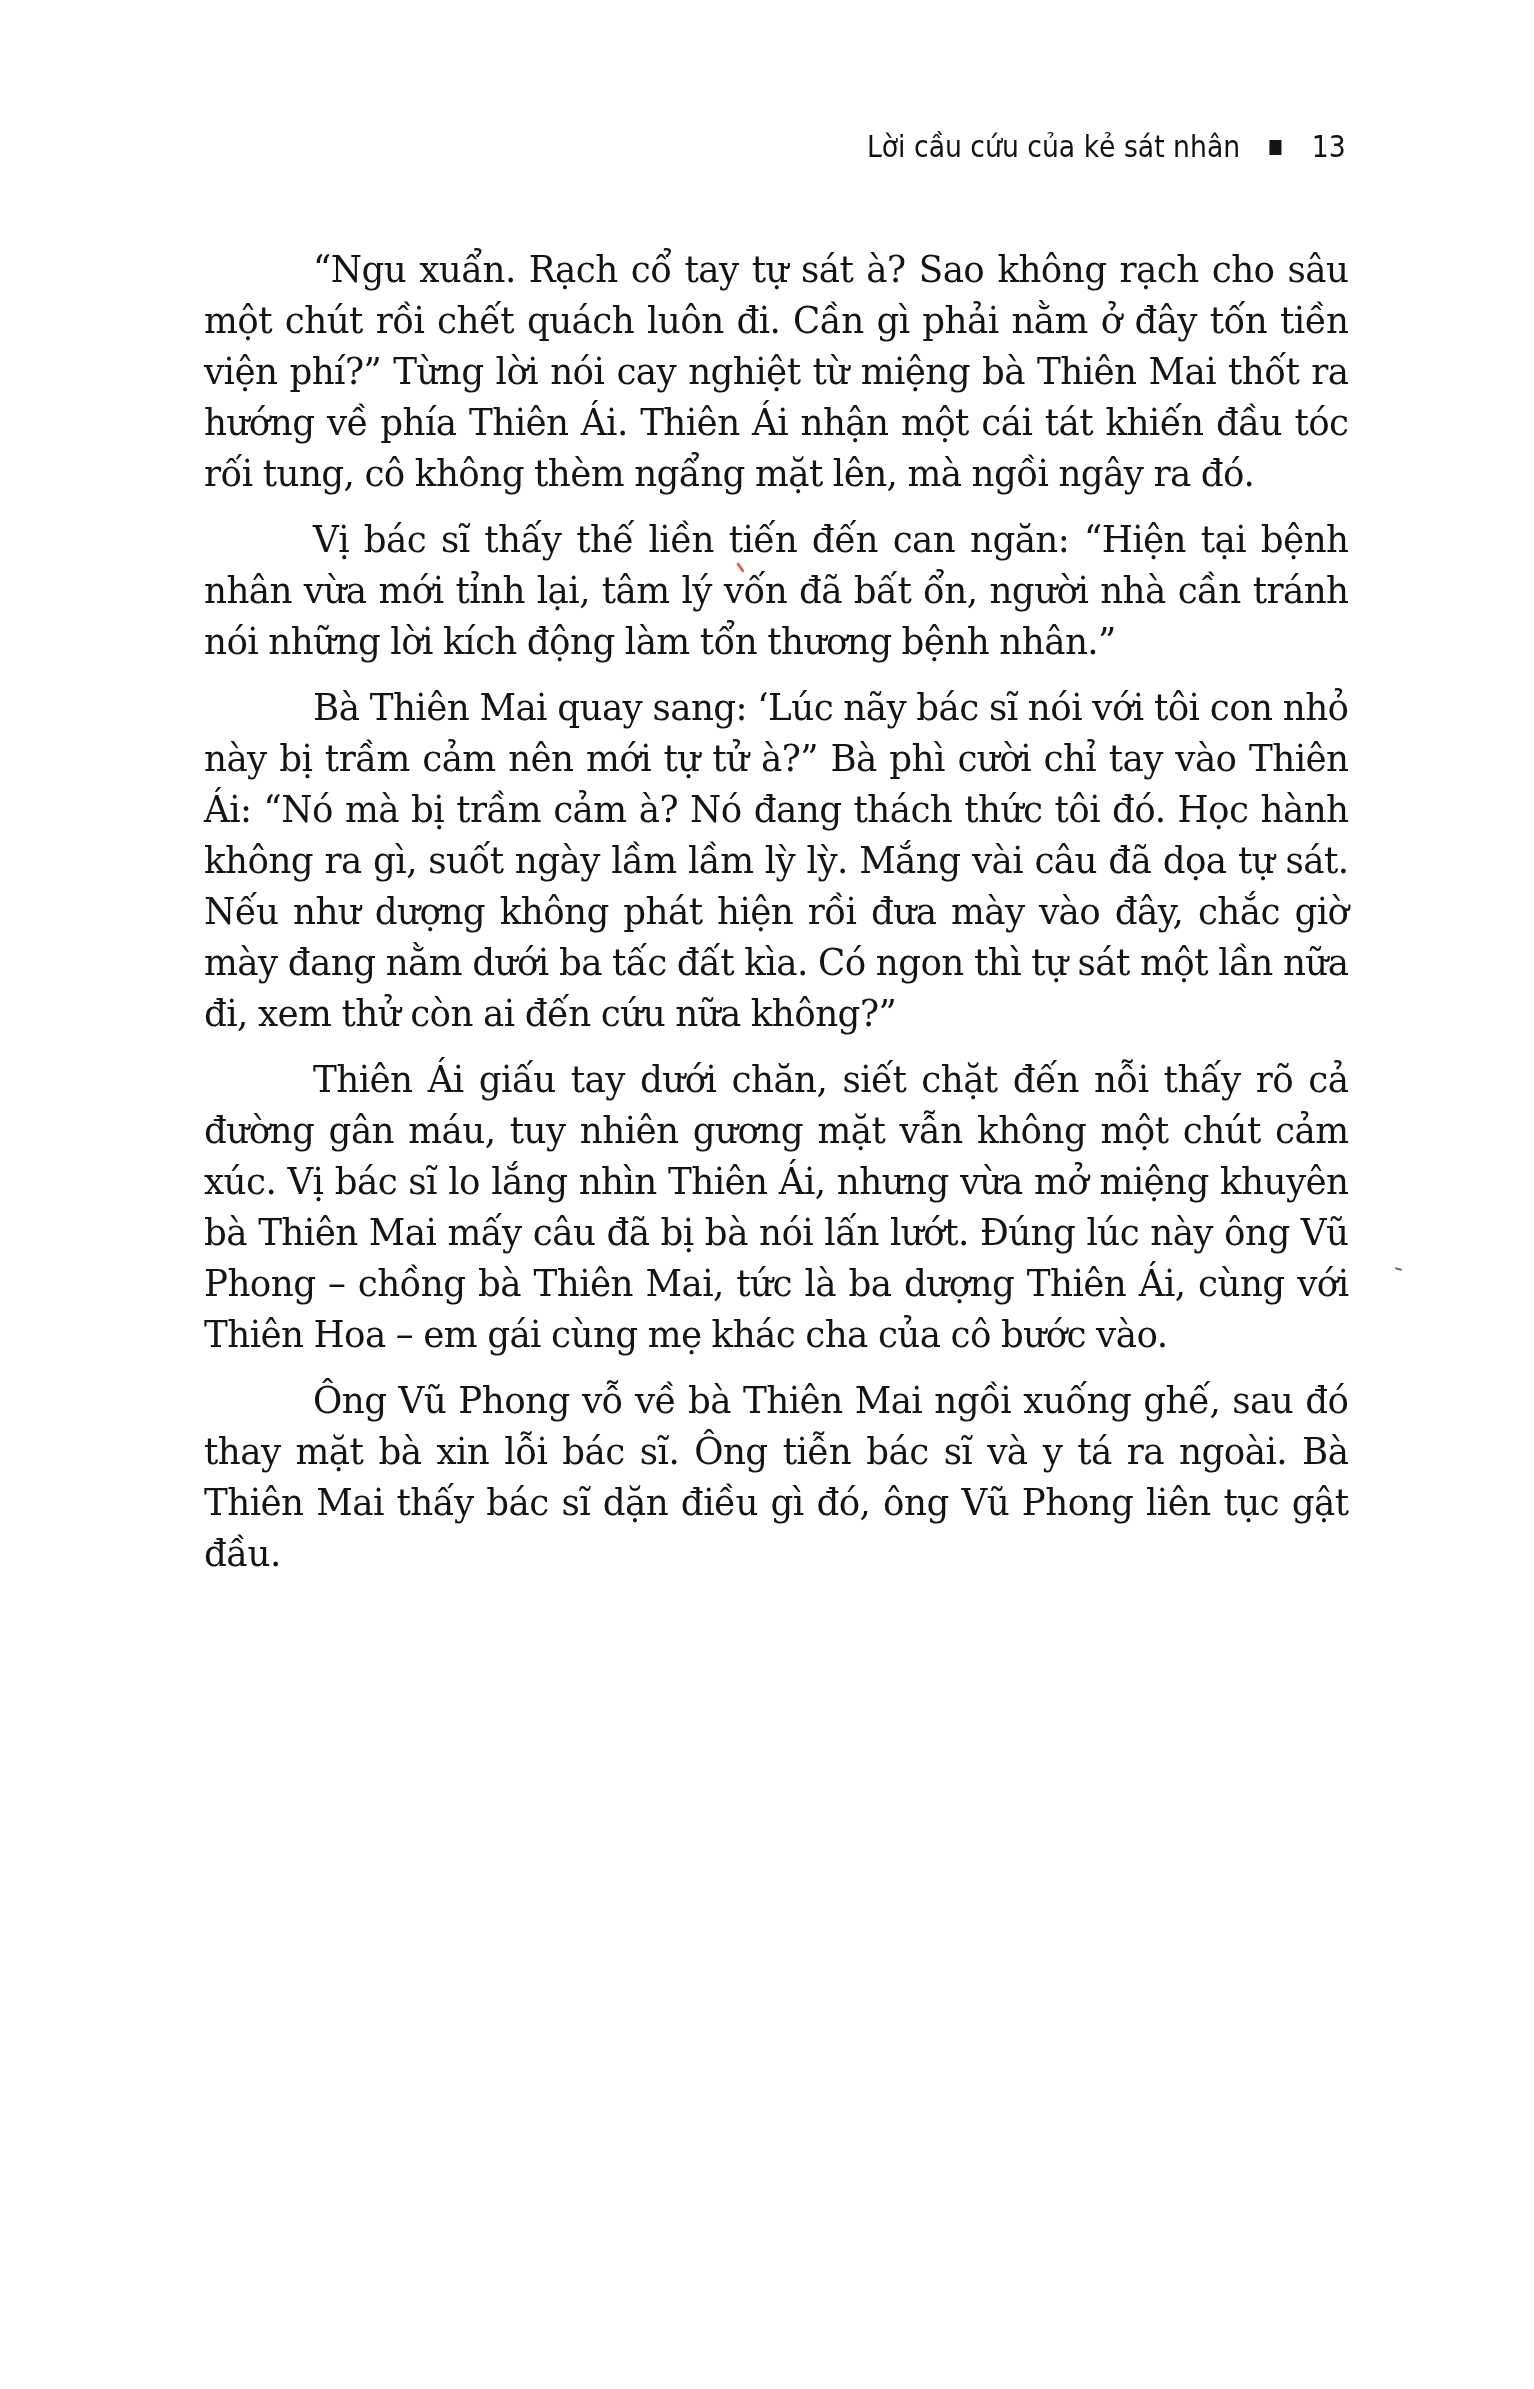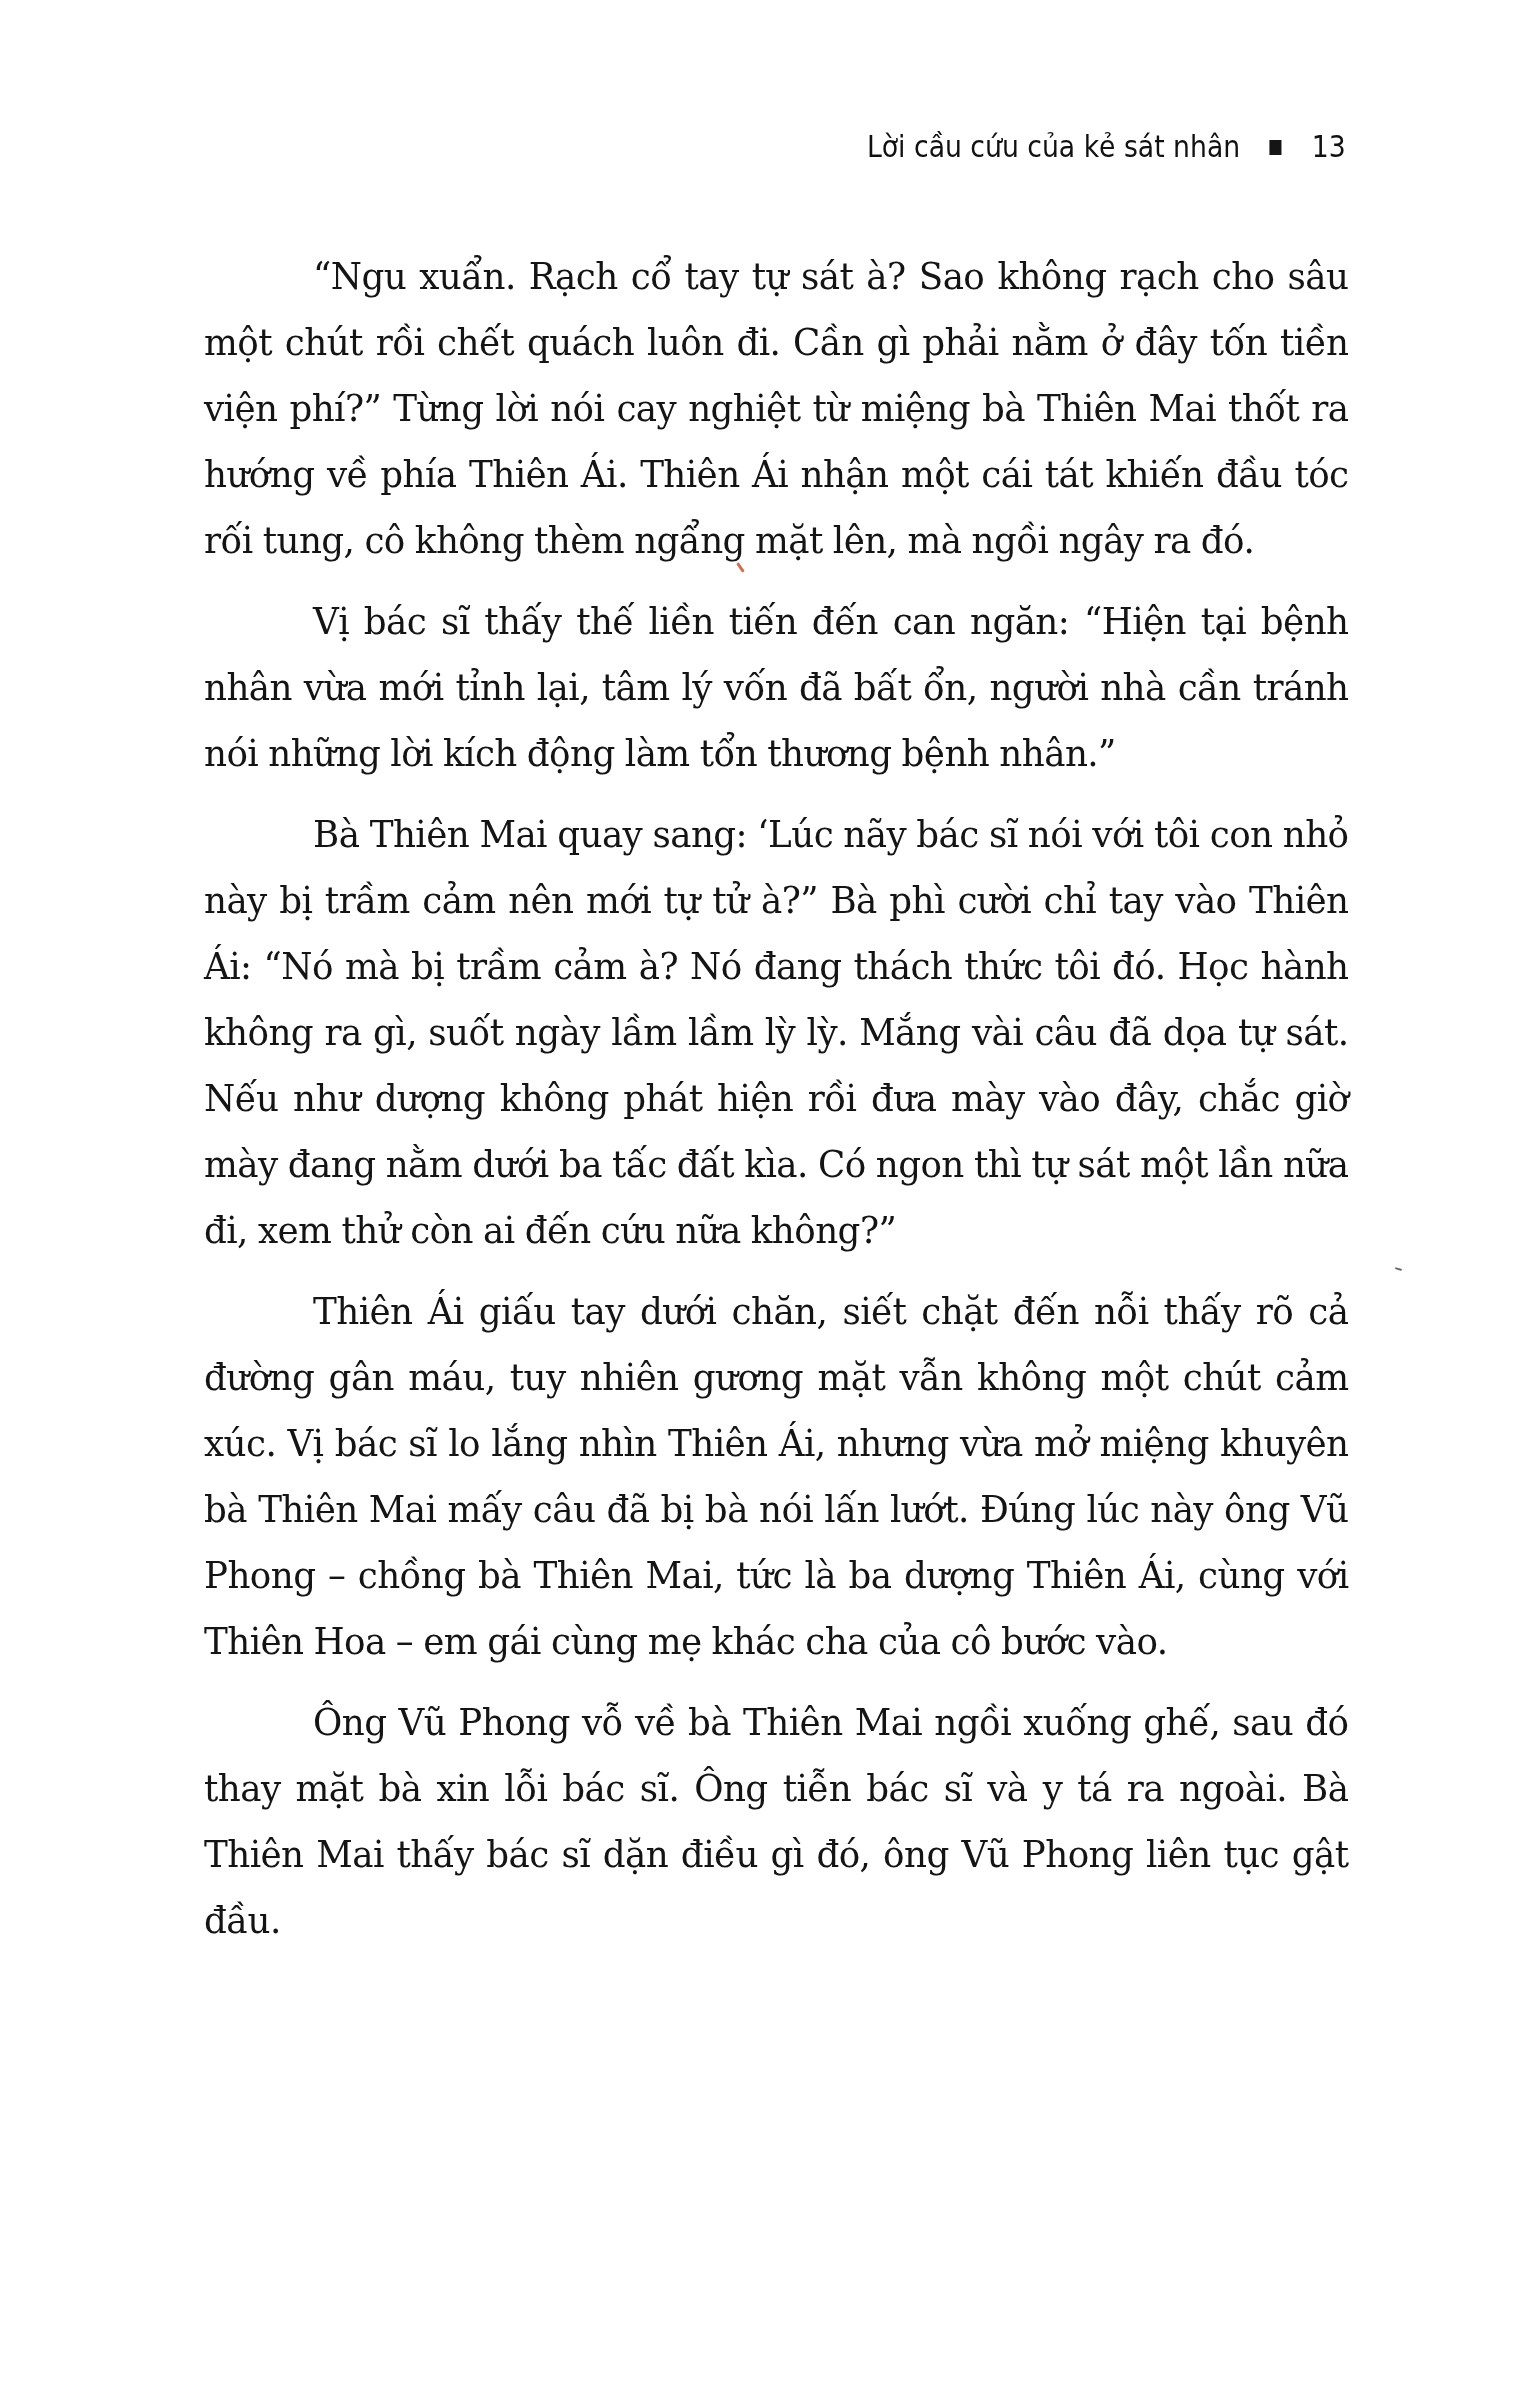--- a/index.html
+++ b/index.html
@@ -42,21 +42,21 @@
     .running-header .page-number {
       white-space: nowrap;
     }
     .page-body {
       position: absolute;
       left: 204px;
       top: 244px;
       width: 1144px;
       font-family: "DejaVu Serif", "Liberation Serif", serif;
       font-size: 37px;
-      line-height: 66px;
+      line-height: 51px;
       color: #141414;
     }
     .page-body p {
       margin: 0 0 15px 0;
       text-indent: 113px;
       text-align: justify;
       text-align-last: left;
       letter-spacing: -0.6px;
       word-spacing: -0.7px;
       transform: scaleX(0.965);

